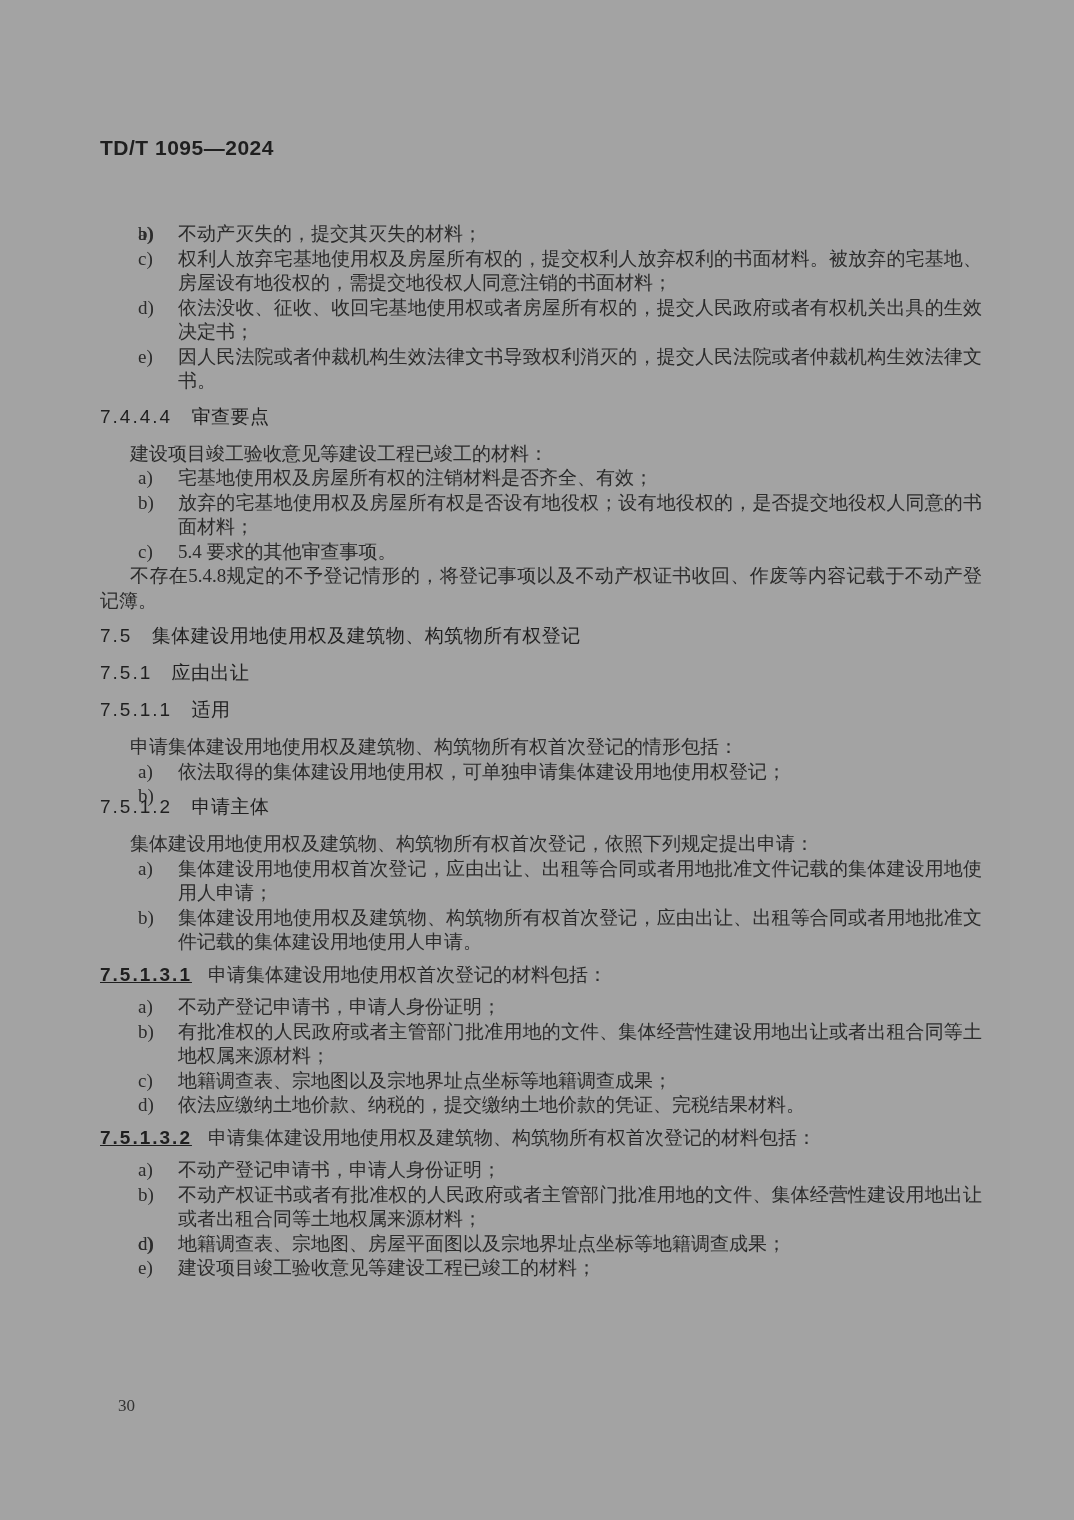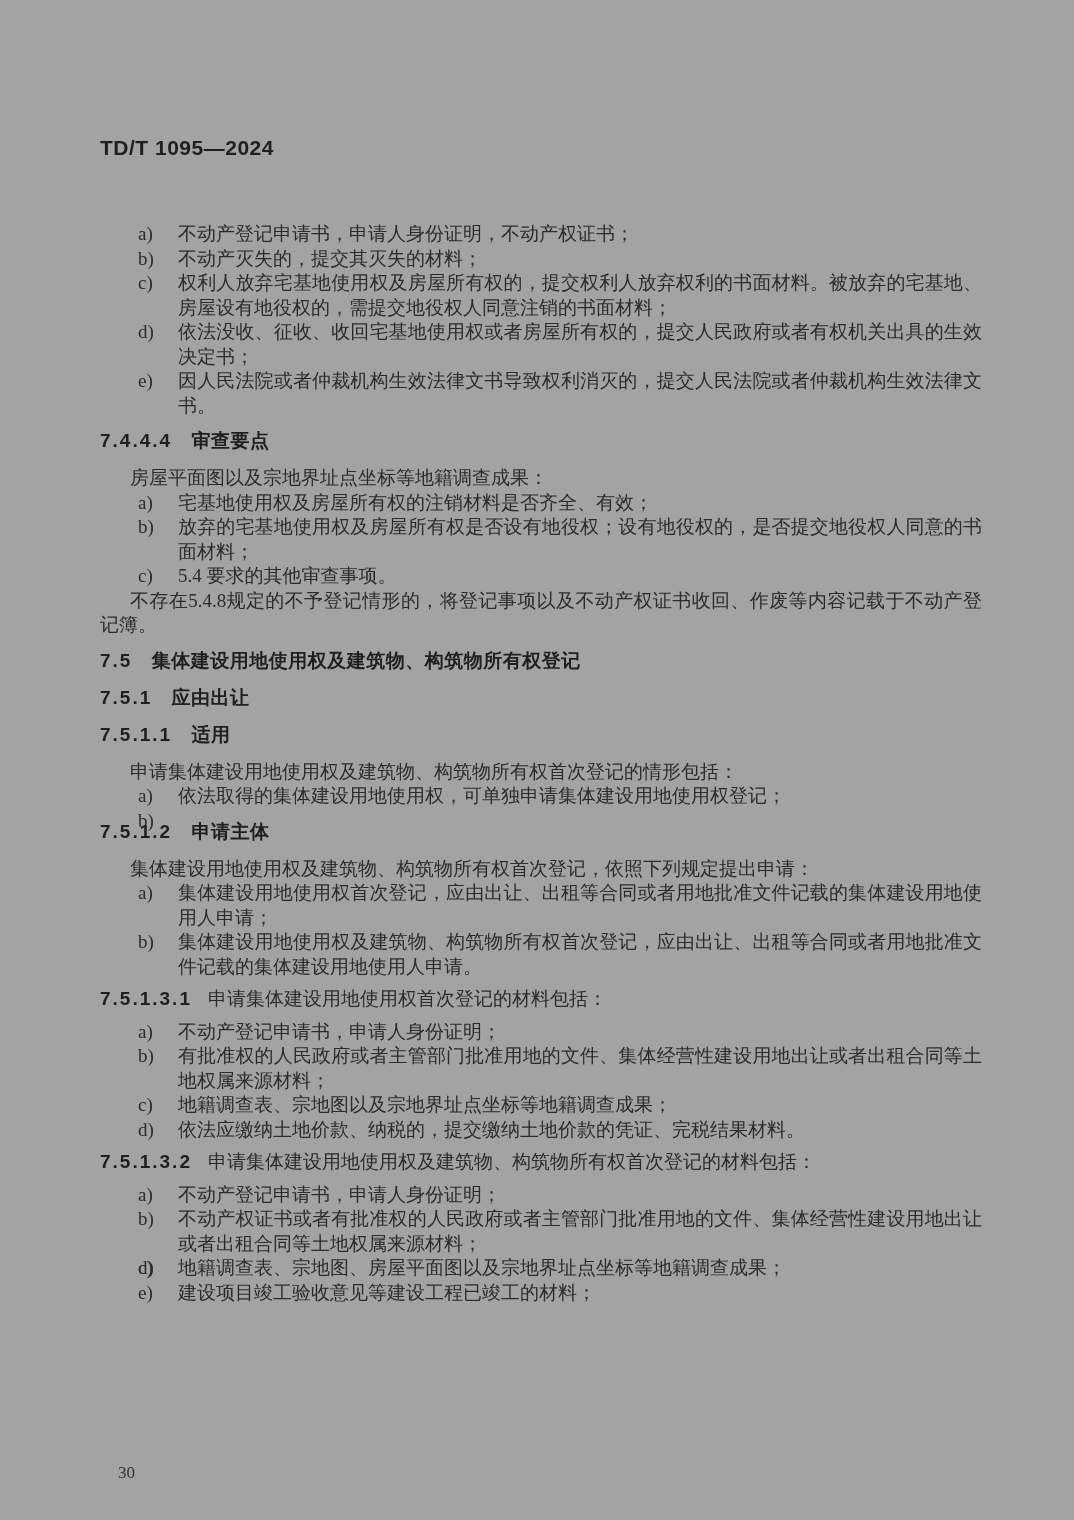--- a/index.html
+++ b/index.html
@@ -46,55 +46,55 @@
   .hang-item .marker {
     position: absolute;
     left: 38px;
     top: 0;
     text-align: left;
   }
   .hd {
     font-family: "Liberation Sans", "DejaVu Sans", sans-serif;
     font-size: 19px;
     line-height: 24px;
-    font-weight: 700;
+    font-weight: 400;
     color: #1f1f1f;
     margin: 11px 0 13px 0;
   }
   .hd-num { letter-spacing: 2px; }
   .hd-title { margin-left: 14px; letter-spacing: 0.5px; }
   .clause { margin: 8px 0; }
   .clause-num {
     font-family: "Liberation Sans", "DejaVu Sans", sans-serif;
     font-weight: 700;
     color: #1f1f1f;
     letter-spacing: 2px;
     margin-right: 16px;
+    text-decoration: underline;
   }
   .page-number {
     position: absolute;
     left: 118px;
-    top: 1463px;
+    top: 1396px;
     font-size: 17px;
     color: #333333;
   }
 </style>
 </head>
 <body>
 
 <div class="page">
   <div class="content">
 
     <div class="std-code">TD/T 1095—2024</div>
 
     <div class="hang-list">
 
         <div class="hang-item">
           <span class="marker">a)</span>
-          <span>不动产登记申请书，申请人身份证明，不动产权证书；</span>
         </div>
 
         <div class="hang-item">
           <span class="marker">b)</span>
           <span>不动产灭失的，提交其灭失的材料；</span>
         </div>
 
         <div class="hang-item">
           <span class="marker">c)</span>
           <span>权利人放弃宅基地使用权及房屋所有权的，提交权利人放弃权利的书面材料。被放弃的宅基地、房屋设有地役权的，需提交地役权人同意注销的书面材料；</span>
@@ -109,21 +109,21 @@
           <span class="marker">e)</span>
           <span>因人民法院或者仲裁机构生效法律文书导致权利消灭的，提交人民法院或者仲裁机构生效法律文书。</span>
         </div>
       </div>
 
     <div class="hd">
       <span class="hd-num">7.4.4.4</span>
       <span class="hd-title">审查要点</span>
     </div>
 
-    <p class="para">房屋平面图以及宗地界址点坐标等地籍调查成果：</p>
+    <p class="para">建设项目竣工验收意见等建设工程已竣工的材料：</p>
 
     <div class="hang-list">
 
         <div class="hang-item">
           <span class="marker">a)</span>
           <span>宅基地使用权及房屋所有权的注销材料是否齐全、有效；</span>
         </div>
 
         <div class="hang-item">
           <span class="marker">b)</span>

